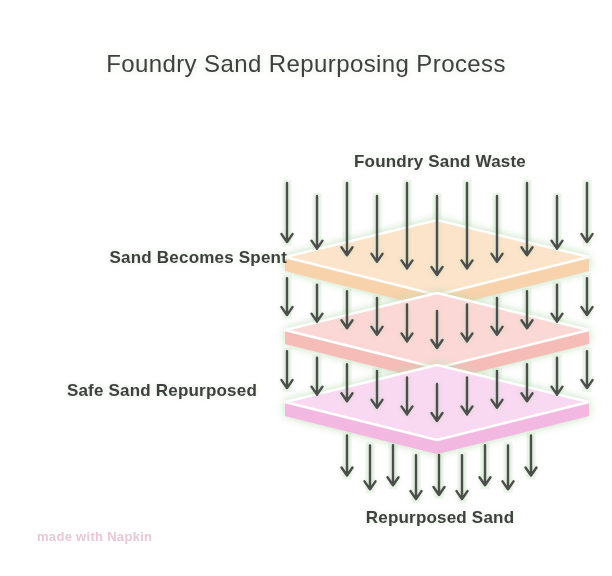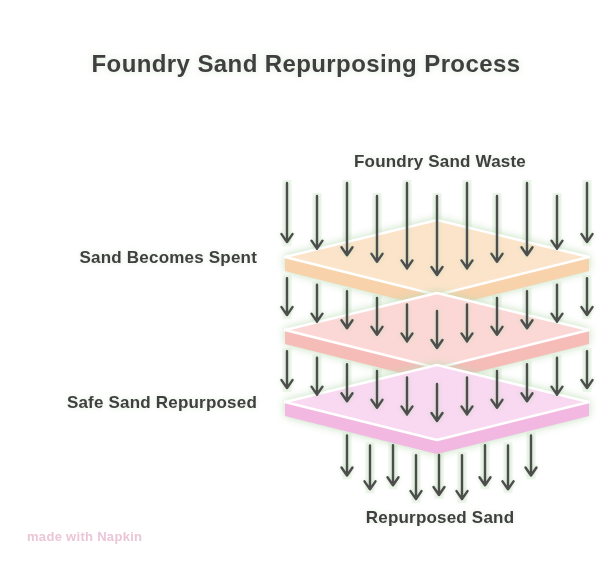--- a/index.html
+++ b/index.html
@@ -10,21 +10,21 @@
     background: #ffffff;
     overflow: hidden;
     font-family: "Liberation Sans", sans-serif;
     color: #3f3f3f;
   }
   .title {
     position: absolute;
     top: 50px; left: 0; right: 0;
     text-align: center;
     font-size: 24px;
-    font-weight: bold;
+    font-weight: normal;
     letter-spacing: 0.4px;
     color: #3f3f3f;
     text-shadow: 0 0 6px rgba(198, 224, 192, 0.65);
   }
   .flow-label {
     position: absolute;
     font-size: 17px;
     font-weight: bold;
     color: #3f3f3f;
     letter-spacing: 0.2px;
@@ -38,31 +38,31 @@
     left: 0;
     width: 257px;
     text-align: right;
     font-size: 17px;
     font-weight: bold;
     color: #3f3f3f;
     letter-spacing: 0.2px;
     text-shadow: 0 0 5px rgba(198, 224, 192, 0.6);
     white-space: nowrap;
   }
-  .stage-label.s1 { top: 248px; }
+  .stage-label.s1 { top: 248px; padding-left: 30px; }
   .stage-label.s2 { top: 323px; }
-  .stage-label.s3 { top: 393px; }
+  .stage-label.s3 { top: 381px; }
   .diagram-svg { position: absolute; top: 0; left: 0; }
   .slab { filter: drop-shadow(0 0 4px rgba(188, 219, 182, 0.9)); }
   .slab polygon { stroke-linejoin: round; }
   .slab .topface { stroke: #ffffff; stroke-width: 2.5; }
   .arrows { filter: drop-shadow(0 0 2px rgba(188, 219, 182, 0.8)); }
   .watermark {
     position: absolute;
-    top: 529px; left: 27px;
+    top: 529px; left: 37px;
     font-size: 13px;
     font-weight: bold;
     color: #eac6d6;
     letter-spacing: 0.3px;
   }
 </style>
 </head>
 <body>
 
 <div class="canvas">

